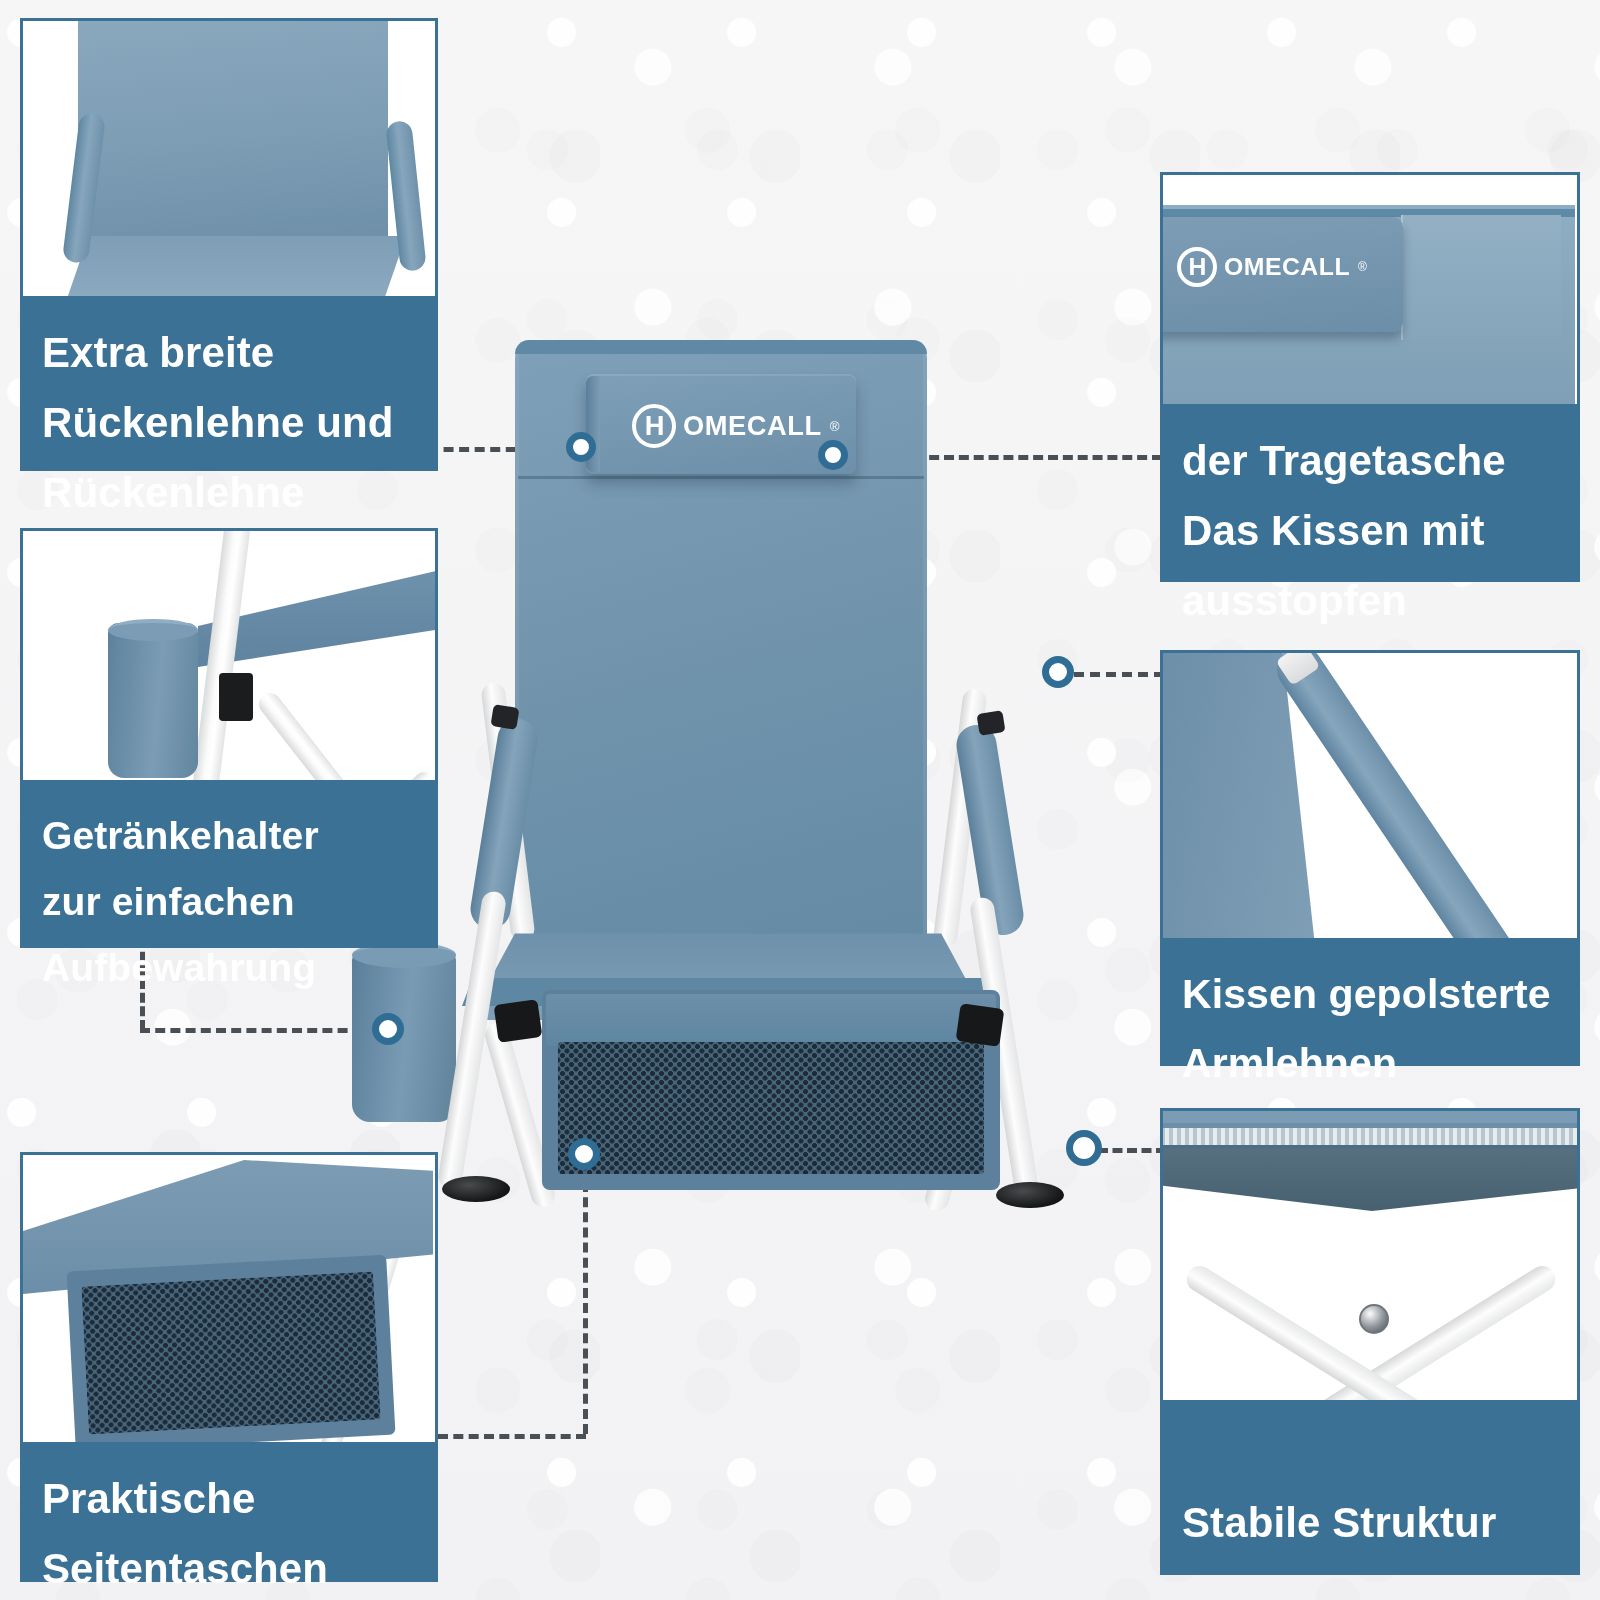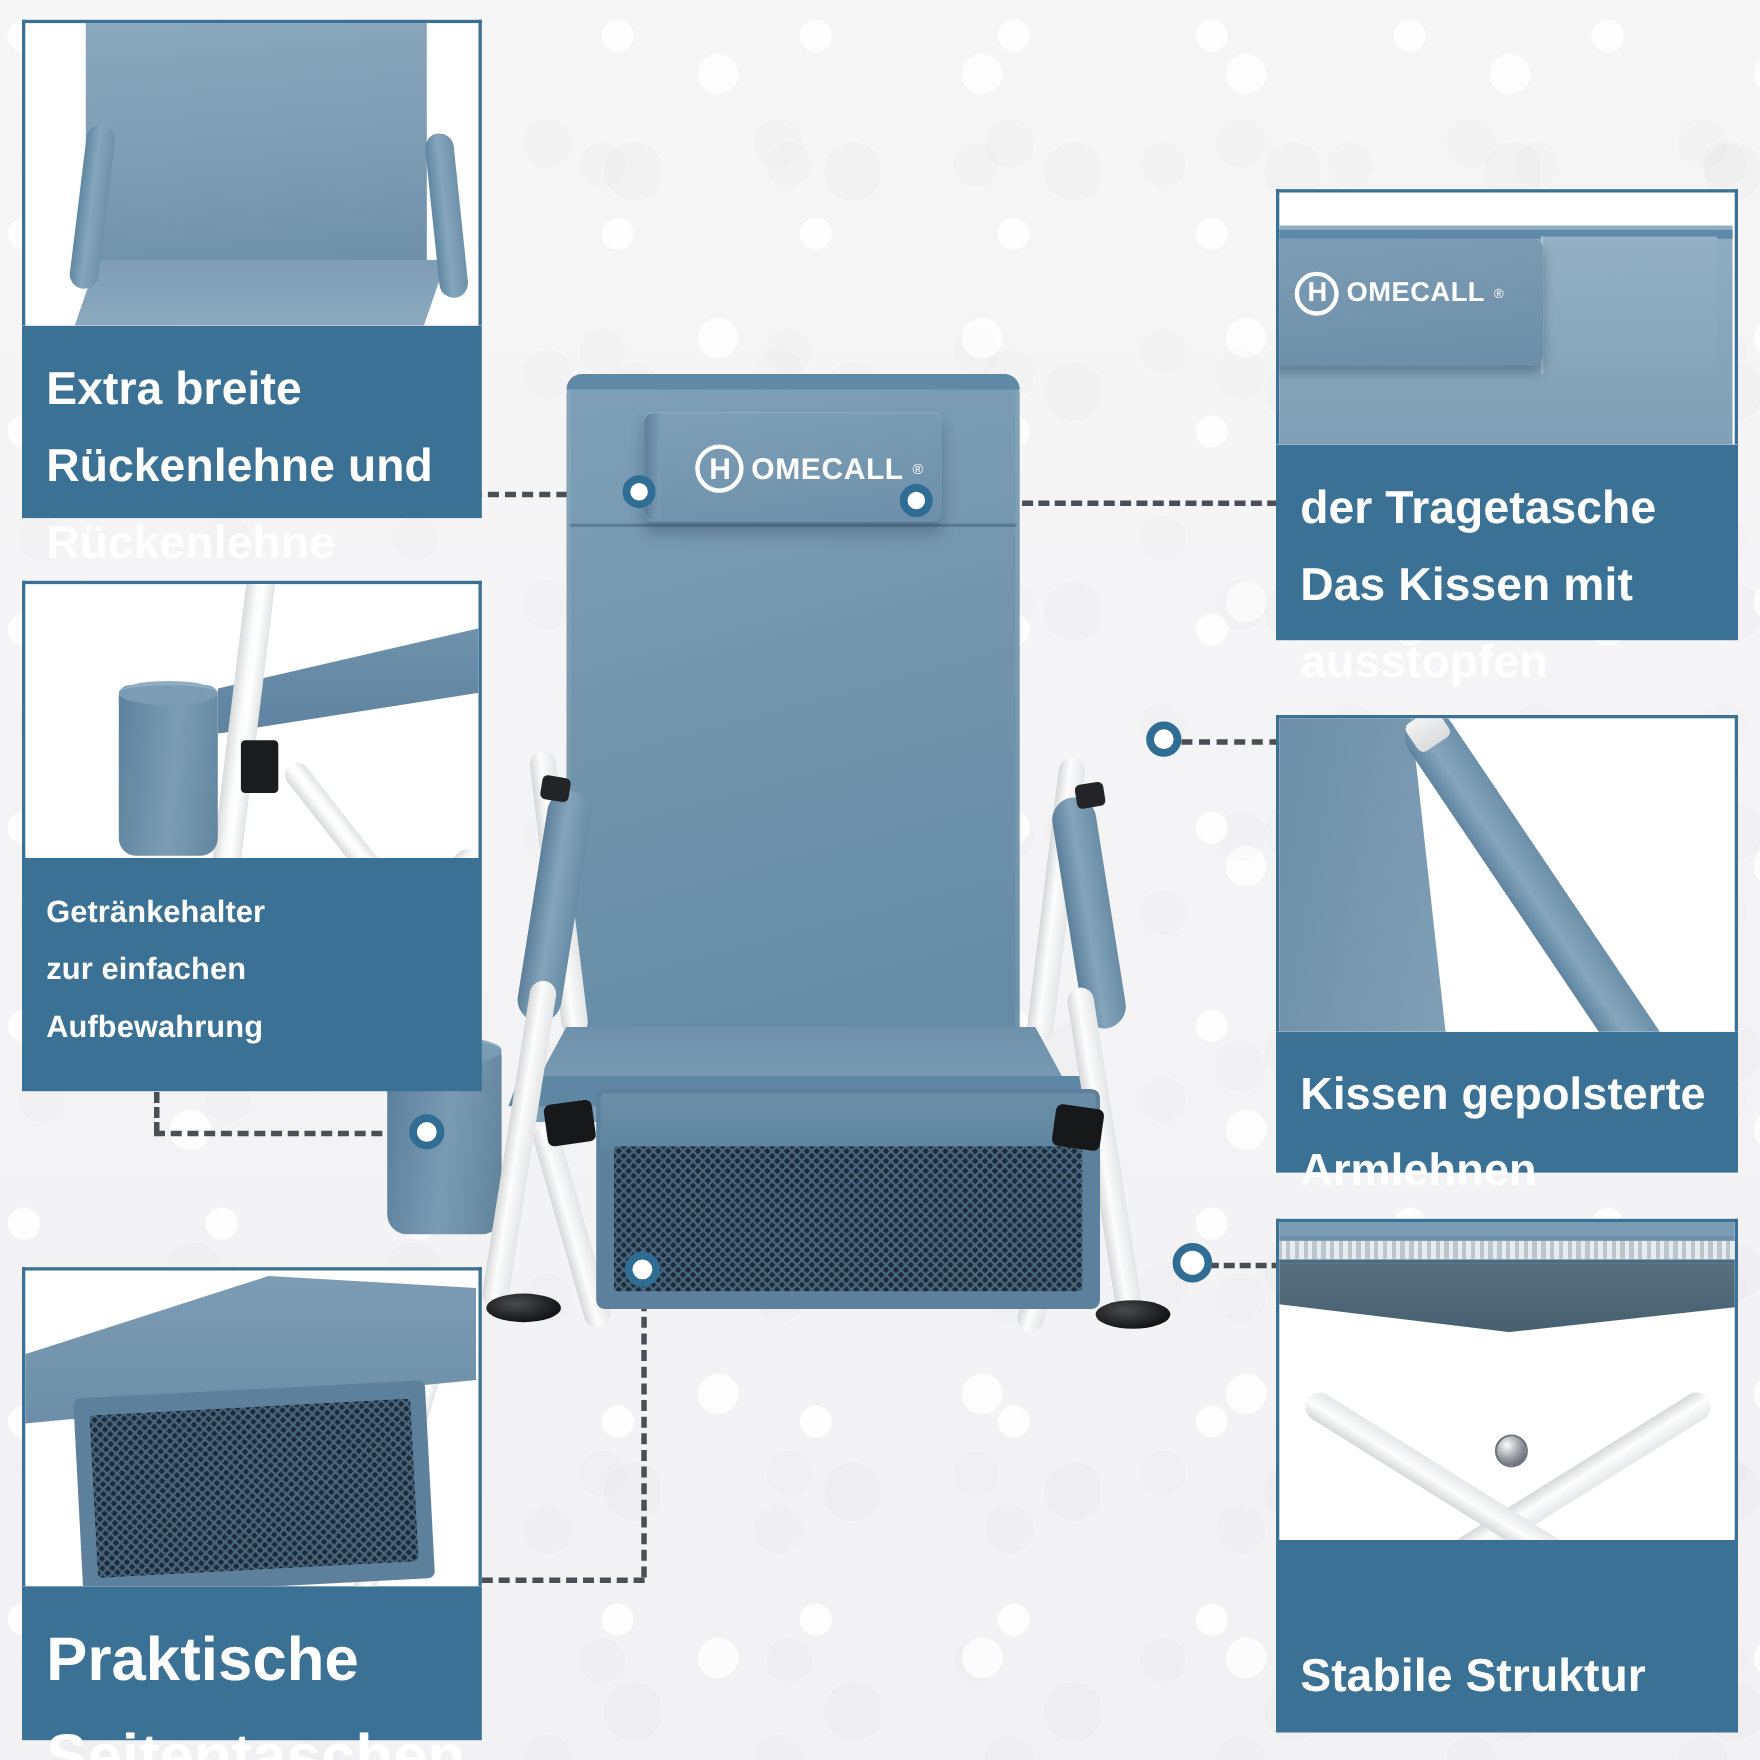--- a/index.html
+++ b/index.html
@@ -365,35 +365,35 @@
 <div class="card" style="left:20px; top:528px; width:418px;">
   <div class="photo" id="p2" style="height:252px;">
     <div class="tube pole2"></div>
     <div class="tube pole3"></div>
     <div class="armplate"></div>
     <div class="tube pole"></div>
     <div class="cup"></div>
     <div class="cuprim"></div>
     <div class="blk clip"></div>
   </div>
-  <div class="label" style="font-size:28px; height:212px;">
+  <div class="label" style="font-size:39px; height:168px;">
     <span>Getränkehalter</span>
     <span>zur einfachen</span>
     <span>Aufbewahrung</span>
   </div>
 </div>
 
 <div class="card" style="left:20px; top:1152px; width:418px;">
   <div class="photo" id="p3" style="height:290px;">
     <div class="tube leg"></div>
     <div class="skirt"></div>
     <div class="pocket"></div>
     <div class="mesh pocketmesh"></div>
   </div>
-  <div class="label" style="font-size:56px; height:140px;">
+  <div class="label" style="font-size:42px; height:140px;">
     <span>Praktische</span>
     <span>Seitentaschen</span>
   </div>
 </div>
 
 <div class="card" style="left:1160px; top:172px; width:420px;">
   <div class="photo" id="p4" style="height:232px;">
     <div class="back"></div>
     <div class="seam"></div>
     <div class="flap"></div>

